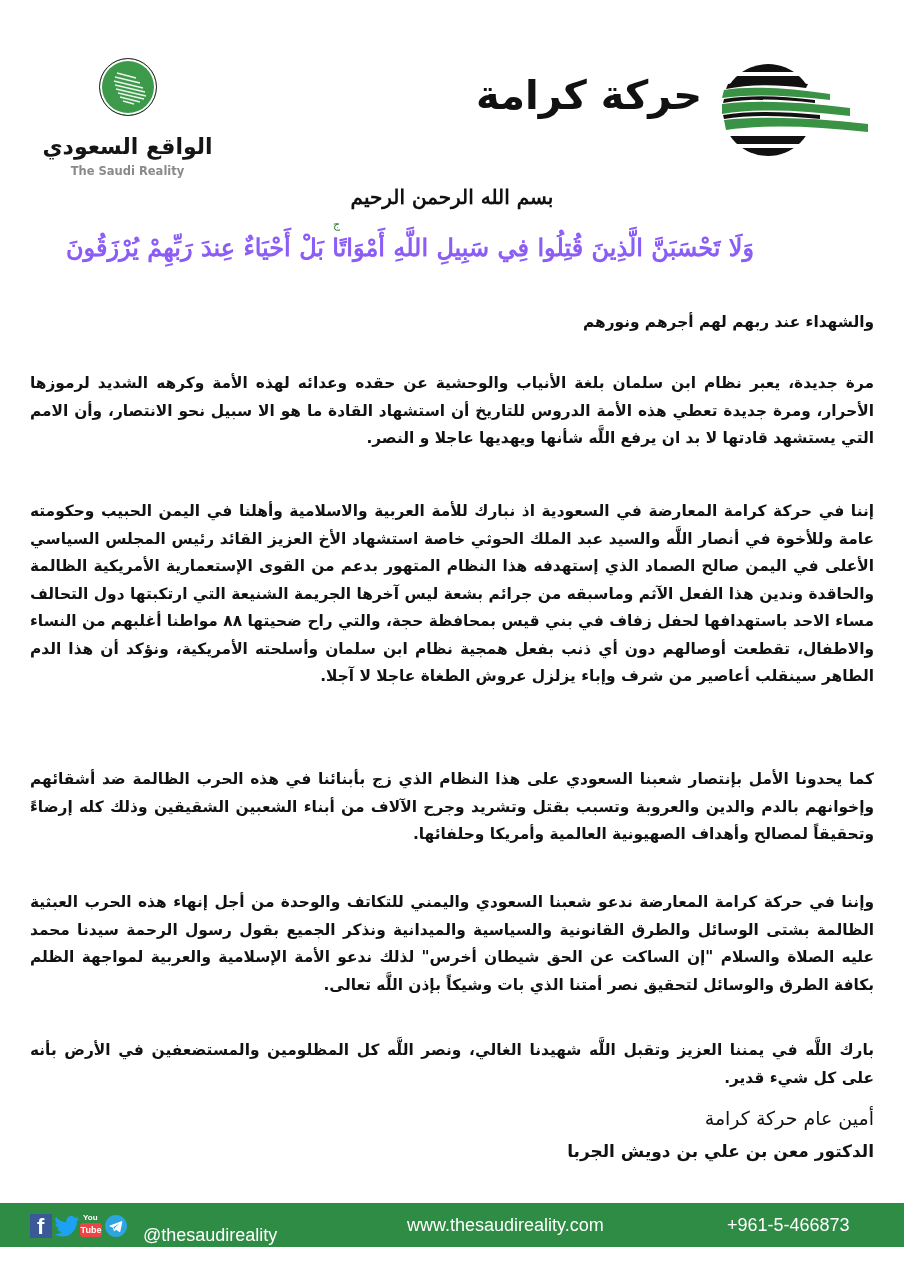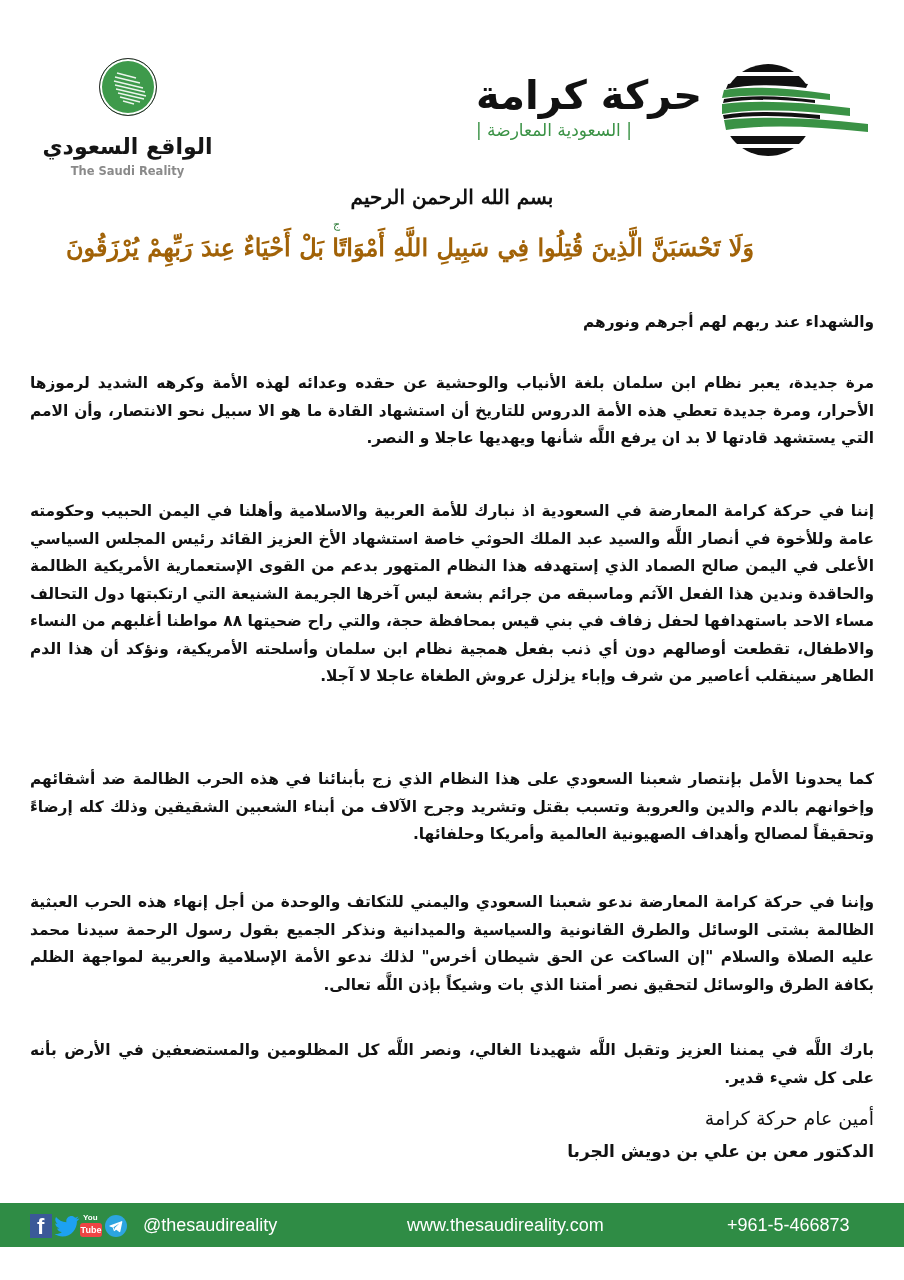--- a/index.html
+++ b/index.html
@@ -16,21 +16,21 @@
 
   .karama { position: absolute; left: 470px; top: 60px; width: 420px; height: 100px; }
   .karama-text { position: absolute; right: 188px; top: 14px; text-align: left; direction: rtl; }
   .karama-title { font-family: "DejaVu Sans", sans-serif; font-weight: bold; font-size: 40px; color: #111; line-height: 42px; letter-spacing: -1px; }
   .karama-sub { font-family: "DejaVu Sans", sans-serif; font-size: 17px; color: #3a9245; line-height: 24px; margin-top: 2px; }
   .karama-globe { position: absolute; left: 250px; top: 0px; }
 
   
   .basmala { position: absolute; top: 185px; left: 0; width: 904px; text-align: center; font-family: "DejaVu Serif", serif; font-weight: bold; font-size: 20px; color: #111; direction: rtl; }
   .verse-mark { position: absolute; top: 218px; left: 333px; font-family: "DejaVu Serif", serif; font-size: 11px; color: #2f7d3a; }
-  .verse { position: absolute; top: 228px; left: 0; width: 820px; text-align: center; font-family: "DejaVu Serif", serif; font-weight: bold; font-size: 24px; color: #a16207; direction: rtl; line-height: 40px; }
+  .verse { position: absolute; top: 228px; left: 0; width: 820px; text-align: center; font-family: "DejaVu Serif", serif; font-weight: bold; font-size: 24px; color: #8b5cf6; direction: rtl; line-height: 40px; }
 
   
   .body { position: absolute; left: 30px; width: 844px; direction: rtl; text-align: justify; text-align-last: right; font-family: "DejaVu Sans", sans-serif; font-weight: bold; color: #121212; }
   .p { font-size: 15.4px; line-height: 27.5px; }
   .intro { top: 313px; font-size: 15.4px; }
   .p1 { top: 370px; }
   .p2 { top: 498px; }
   .p3 { top: 766px; }
   .p4 { top: 889px; }
   .p5 { top: 1037px; }
@@ -40,21 +40,21 @@
   
   .footer { position: absolute; left: 0; top: 1203px; width: 904px; height: 44px; background: #2f8c45; color: #fff; font-family: "Liberation Sans", sans-serif; }
   .social { position: absolute; left: 30px; top: 11px; height: 24px; display: flex; align-items: center; gap: 2px; }
   .ic { width: 24px; height: 24px; display: inline-block; position: relative; }
   .fb { background: #3b5998; width: 22px; }
   .fb span { position: absolute; left: 7px; top: 0px; font-family: "Liberation Sans", sans-serif; font-weight: bold; font-size: 22px; color: #fff; line-height: 26px; }
   .tw svg, .tg svg { display: block; }
   .yt { width: 22px; }
   .yt .you { position: absolute; left: 3px; top: -1px; font-size: 8px; font-weight: bold; color: #fff; line-height: 9px; font-family: "Liberation Sans", sans-serif; }
   .yt .tube { position: absolute; left: 0; top: 9px; width: 22px; height: 14px; background: #ef4444; border-radius: 3px; font-size: 9px; color: #fff; font-weight: bold; text-align: center; line-height: 14px; font-family: "Liberation Sans", sans-serif; }
-  .handle { position: absolute; left: 143px; top: 10px; font-size: 18px; line-height: 24px; }
+  .handle { position: absolute; left: 143px; top: 20px; font-size: 18px; line-height: 24px; }
   .website { position: absolute; left: 407px; top: 10px; font-size: 18px; line-height: 24px; }
   .phone { position: absolute; left: 727px; top: 10px; font-size: 18px; line-height: 24px; }
 </style>
 </head>
 <body>
 
 <div class="header">
   <div class="saudi-reality">
     <div class="sr-circle">
       <svg width="58" height="58" viewBox="0 0 58 58">
@@ -70,21 +70,20 @@
         </g>
       </svg>
     </div>
     <div class="sr-ar">الواقع السعودي</div>
     <div class="sr-en">The Saudi Reality</div>
   </div>
 
   <div class="karama">
     <div class="karama-text">
       <div class="karama-title">حركة كرامة</div>
-      <div class="karama-sub">| السعودية المعارضة |</div>
     </div>
     <svg class="karama-globe" width="160" height="100" viewBox="0 0 160 100">
       <defs>
         <clipPath id="gclip">
             <circle cx="48" cy="50" r="46"></circle>
           </clipPath>
       </defs>
       <g clip-path="url(#gclip)">
         <rect x="0" y="4" width="100" height="8" fill="#111"></rect>
         <rect x="0" y="16" width="100" height="8" fill="#111"></rect>

